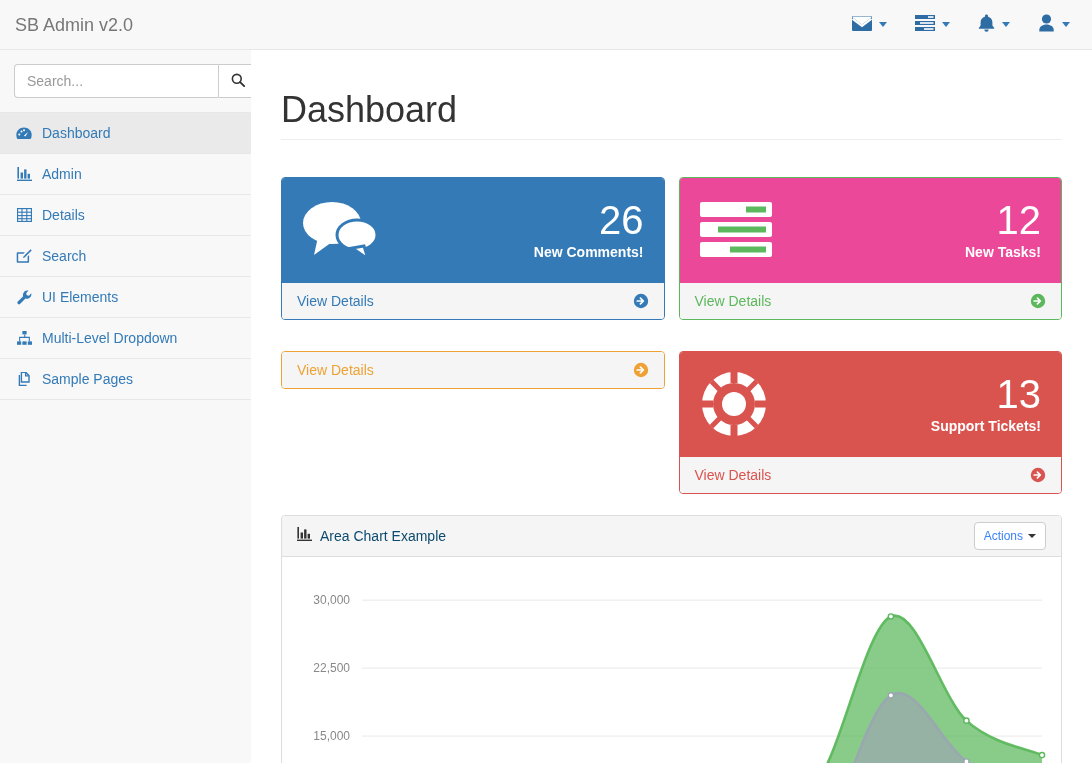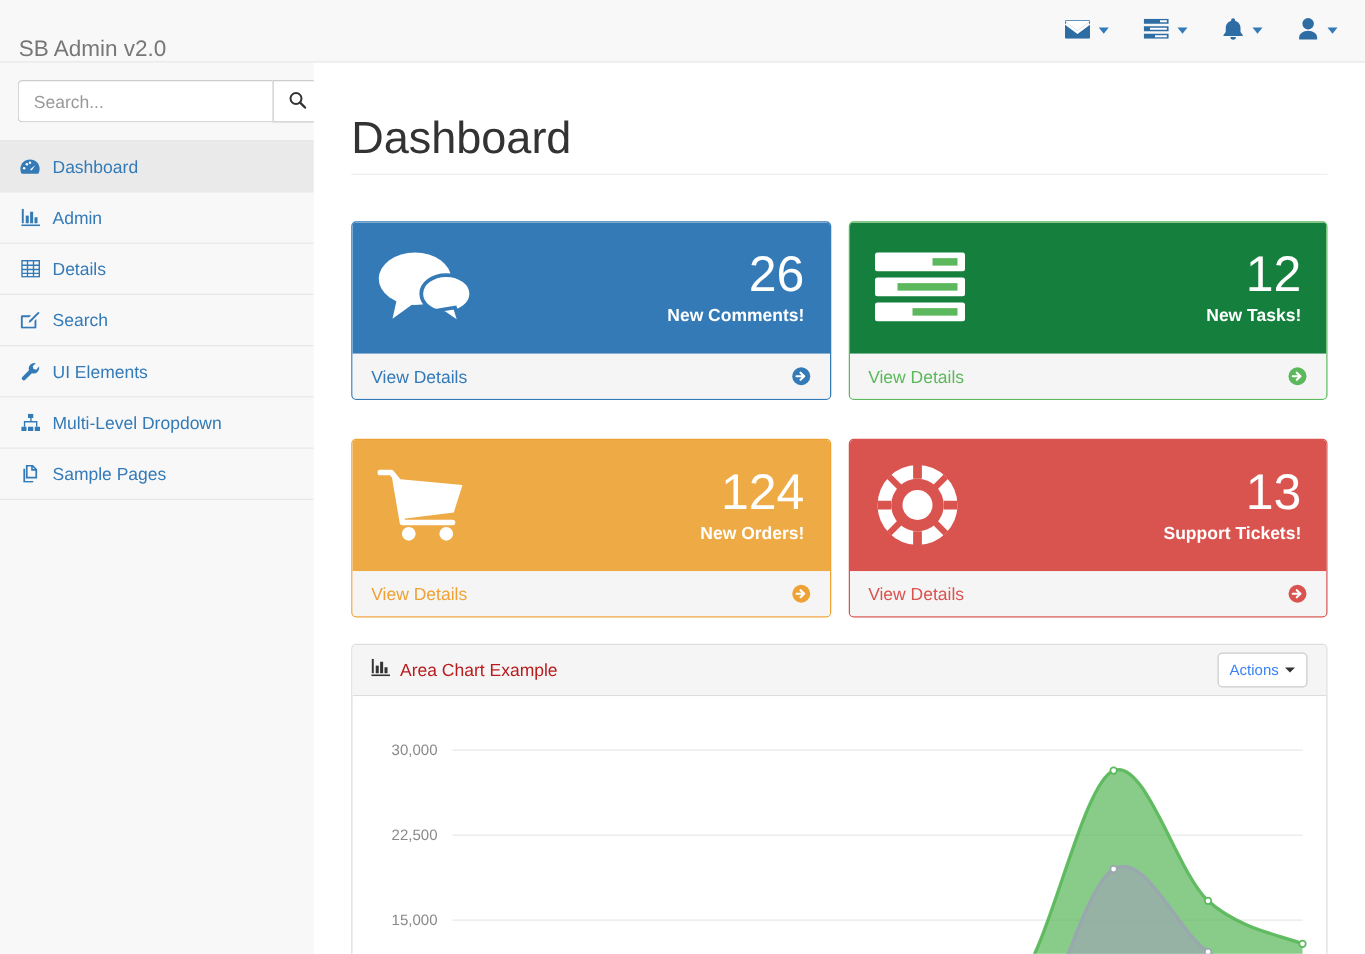--- a/index.html
+++ b/index.html
@@ -13,21 +13,21 @@
     color: #333;
     -webkit-font-smoothing: antialiased;
   }
 
   
   .navbar {
     position: absolute; top: 0; left: 0;
     width: 1092px; height: 50px;
     background: #f8f8f8;
     border-bottom: 1px solid #e7e7e7;
-    display: flex; align-items: flex-end;
+    display: flex; align-items: center;
     z-index: 30;
   }
   .brand {
     padding-left: 15px;
     font-size: 18px;
     color: #777;
     line-height: 20px;
     white-space: nowrap;
   }
   .nav-right {
@@ -184,21 +184,21 @@
     display: flex; align-items: center;
     cursor: pointer;
     font-size: 14px;
   }
   .foot-arrow { margin-left: auto; display: flex; align-items: center; }
 
   .c-blue   { border-color: #337ab7; }
   .c-blue   .card-body { background: #337ab7; }
   .c-blue   .card-foot { color: #337ab7; }
   .c-green  { border-color: #5cb85c; }
-  .c-green  .card-body { background: #15803d; }
+  .c-green  .card-body { background: #ec4899; }
   .c-green  .card-foot { color: #5cb85c; }
   .c-yellow { border-color: #eea236; }
   .c-yellow .card-body { background: #eeaa44; }
   .c-yellow .card-foot { color: #eea236; }
   .c-red    { border-color: #d9534f; }
   .c-red    .card-body { background: #d9534f; }
   .c-red    .card-foot { color: #d9534f; }
 
   
   .chart-panel {
@@ -212,21 +212,21 @@
     border-bottom: 1px solid #ddd;
     border-radius: 3px 3px 0 0;
     padding: 10px 15px;
     display: flex; align-items: center;
     height: 41px;
   }
   .chart-head-title {
     display: flex; align-items: center;
     gap: 8px;
     font-size: 14px;
-    color: #b91c1c;
+    color: #0c4a6e;
   }
   .actions-btn {
     margin-left: auto;
     border: 1px solid #ccc;
     background: #fff;
     border-radius: 4px;
     padding: 4px 9px;
     font-size: 12px;
     color: #3b82f6;
     font-family: "Liberation Sans", sans-serif;
@@ -477,35 +477,20 @@
                   <circle cx="8" cy="8" r="7.2" fill="#5cb85c"></circle>
                   <path d="M4.2 8 h6 M7.4 5.2 L10.4 8 L7.4 10.8" fill="none" stroke="#fff" stroke-width="1.7" stroke-linecap="round" stroke-linejoin="round"></path>
                 </svg>
             </span>
           </div>
         </div>
       </div>
 
       <div class="card-col">
         <div class="card c-yellow">
-          <div class="card-body">
-            <div class="card-ico">
-              <svg width="72" height="60" viewBox="0 0 72 60">
-                  <path d="M2 4 h9 l5 6" fill="none" stroke="#fff" stroke-width="4.5" stroke-linecap="round" stroke-linejoin="round"></path>
-                  <path d="M14 9 L68 14 L61 36 L21 41 z" fill="#fff"></path>
-                  <path d="M14 9 L20 44 h40" fill="none" stroke="#fff" stroke-width="4.5" stroke-linecap="round" stroke-linejoin="round"></path>
-                  <circle cx="25" cy="53" r="5.5" fill="#fff"></circle>
-                  <circle cx="55" cy="53" r="5.5" fill="#fff"></circle>
-                </svg>
-            </div>
-            <div class="card-txt">
-              <div class="card-huge">124</div>
-              <div class="card-sub">New Orders!</div>
-            </div>
-          </div>
           <div class="card-foot">
             <span>View Details</span>
             <span class="foot-arrow">
               <svg width="16" height="16" viewBox="0 0 16 16">
                   <circle cx="8" cy="8" r="7.2" fill="#eea236"></circle>
                   <path d="M4.2 8 h6 M7.4 5.2 L10.4 8 L7.4 10.8" fill="none" stroke="#fff" stroke-width="1.7" stroke-linecap="round" stroke-linejoin="round"></path>
                 </svg>
             </span>
           </div>
         </div>

